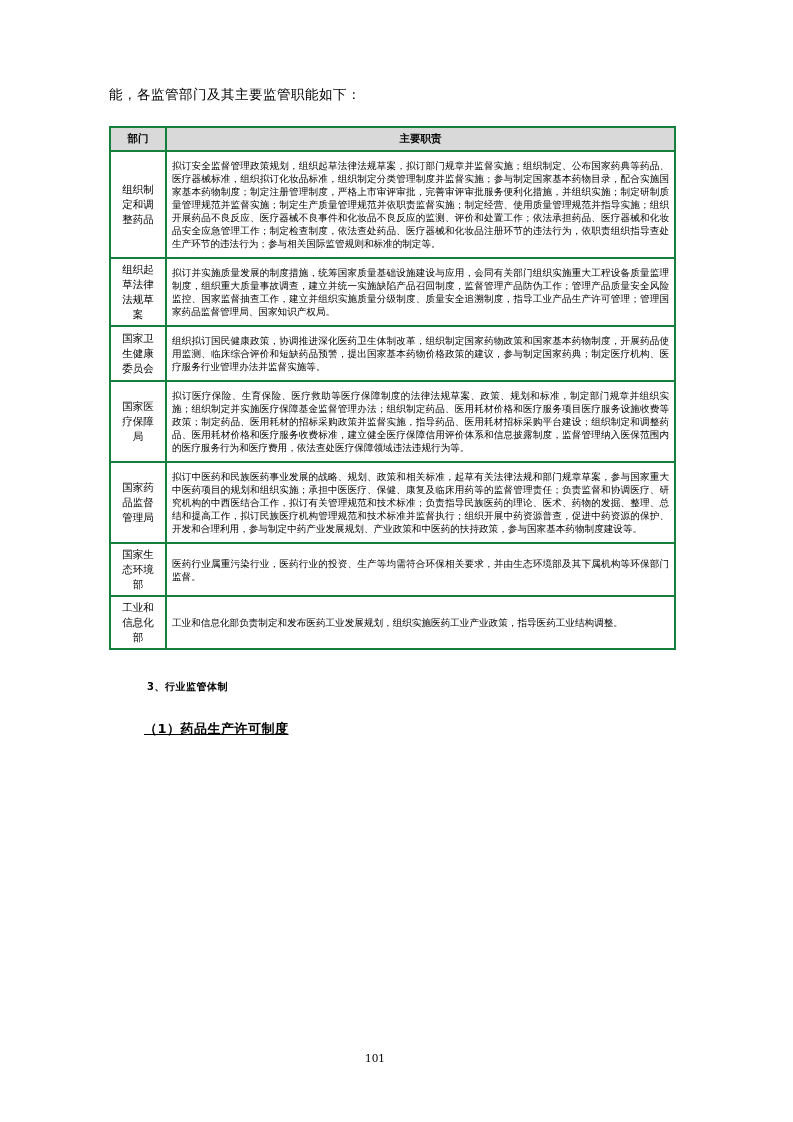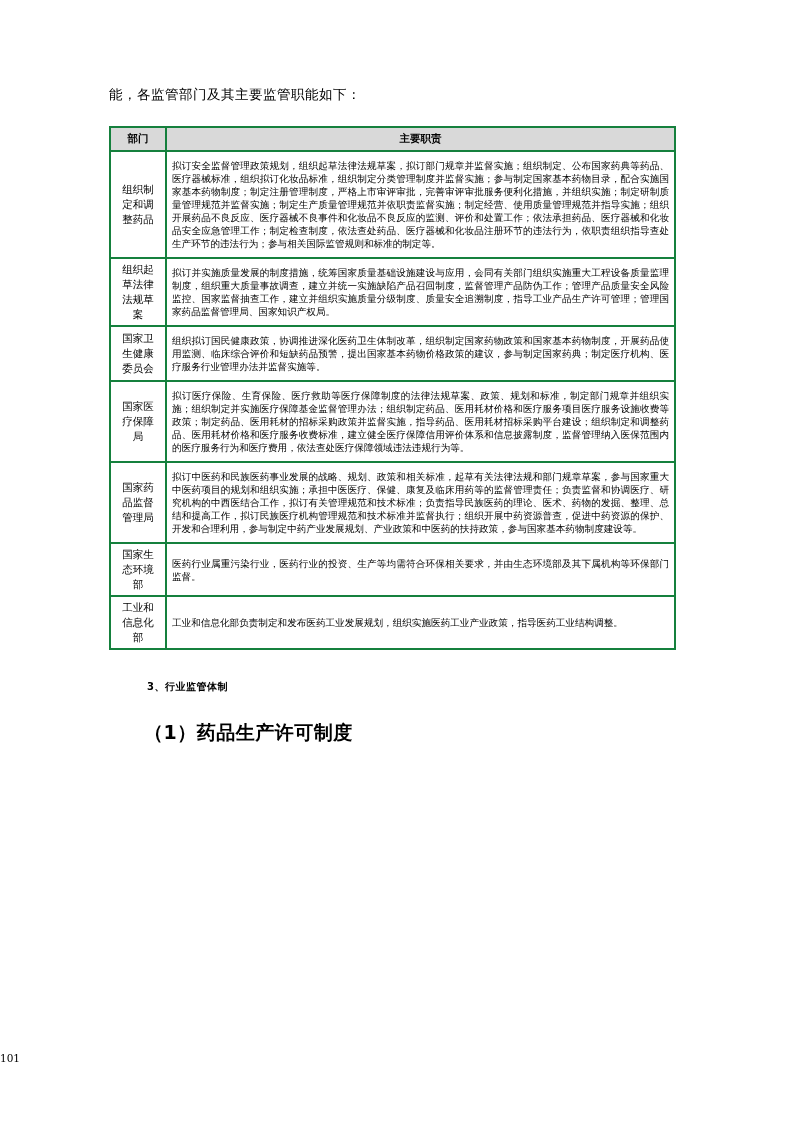--- a/index.html
+++ b/index.html
@@ -59,40 +59,41 @@
     margin-top: 30px;
     margin-left: 38px;
     font-size: 10px;
     font-weight: bold;
     font-family: "DejaVu Sans", "Liberation Sans", sans-serif;
     letter-spacing: 0.5px;
   }
   .heading-2 {
     margin-top: 26px;
     margin-left: 35px;
-    font-size: 19px;
+    font-size: 13px;
     font-weight: bold;
     font-family: "DejaVu Sans", "Liberation Sans", sans-serif;
     letter-spacing: 0.5px;
+    text-decoration: underline;
   }
   .body-paragraph {
     margin-top: 22px;
     font-size: 13.8px;
     line-height: 38px;
     text-align: justify;
     text-justify: inter-ideograph;
     text-indent: 2.15em;
     letter-spacing: 0.4px;
   }
   .page-number {
     position: absolute;
     left: 0;
     top: 1052px;
     width: 750px;
-    text-align: left;
+    text-align: center;
     font-size: 10.5px;
     color: #000000;
   }
 </style>
 </head>
 <body>
 
 <div class="content">
 
   <p class="intro-line">能，各监管部门及其主要监管职能如下：</p>

